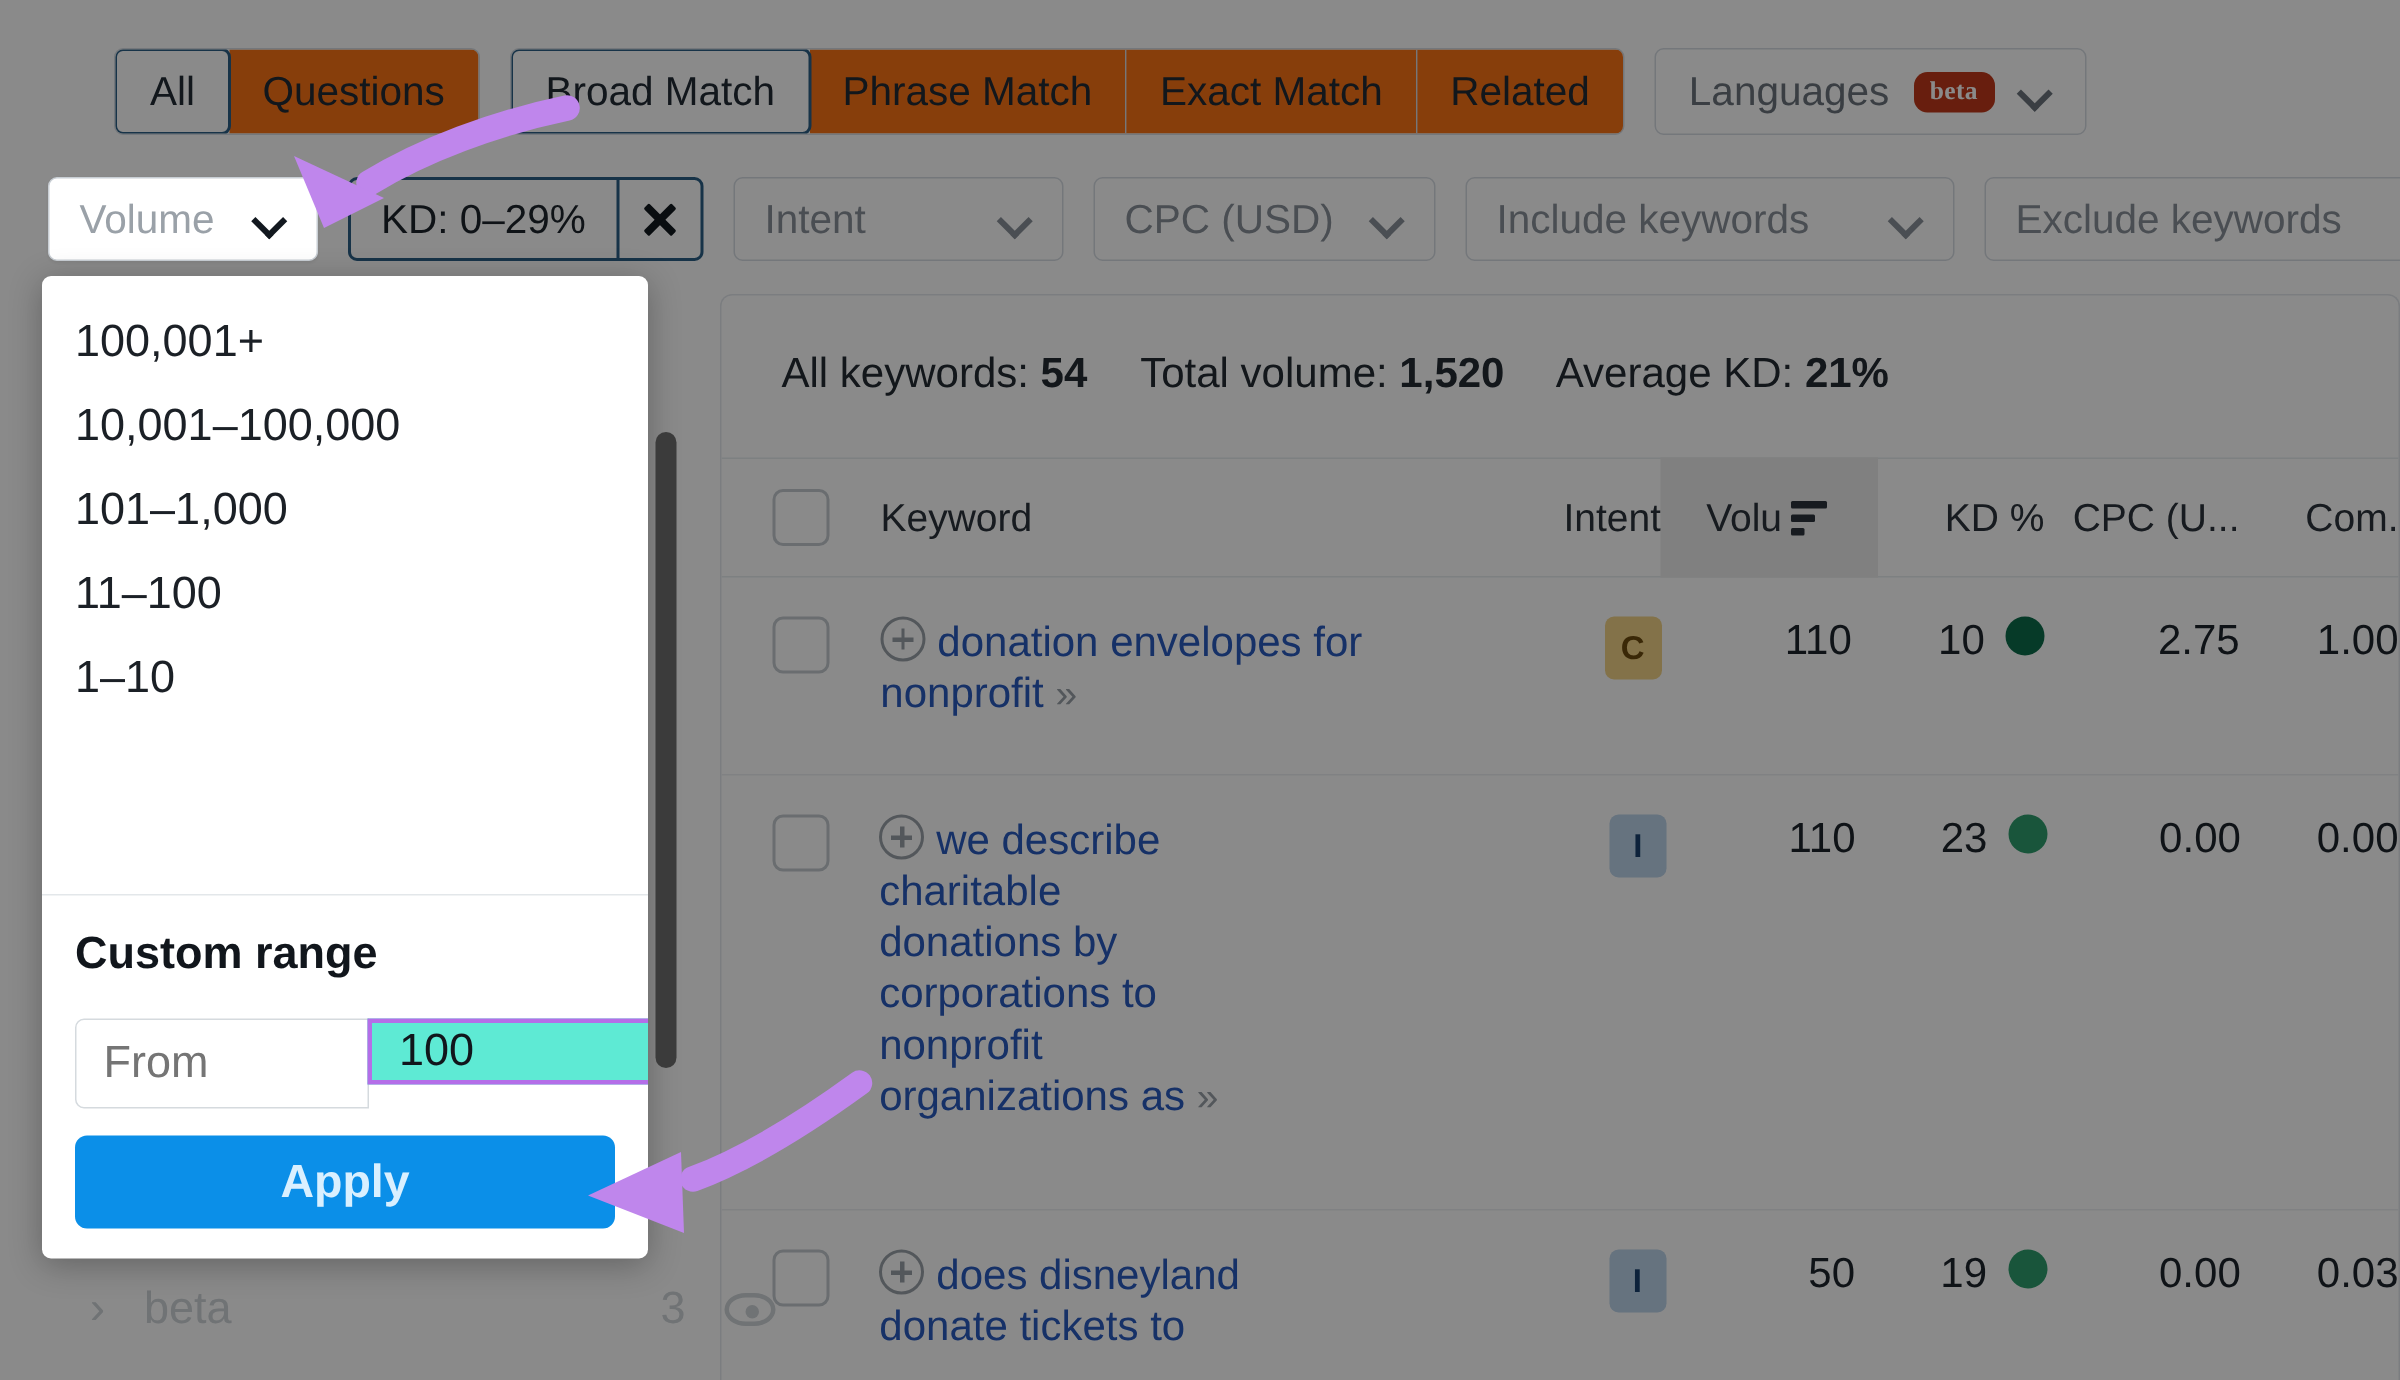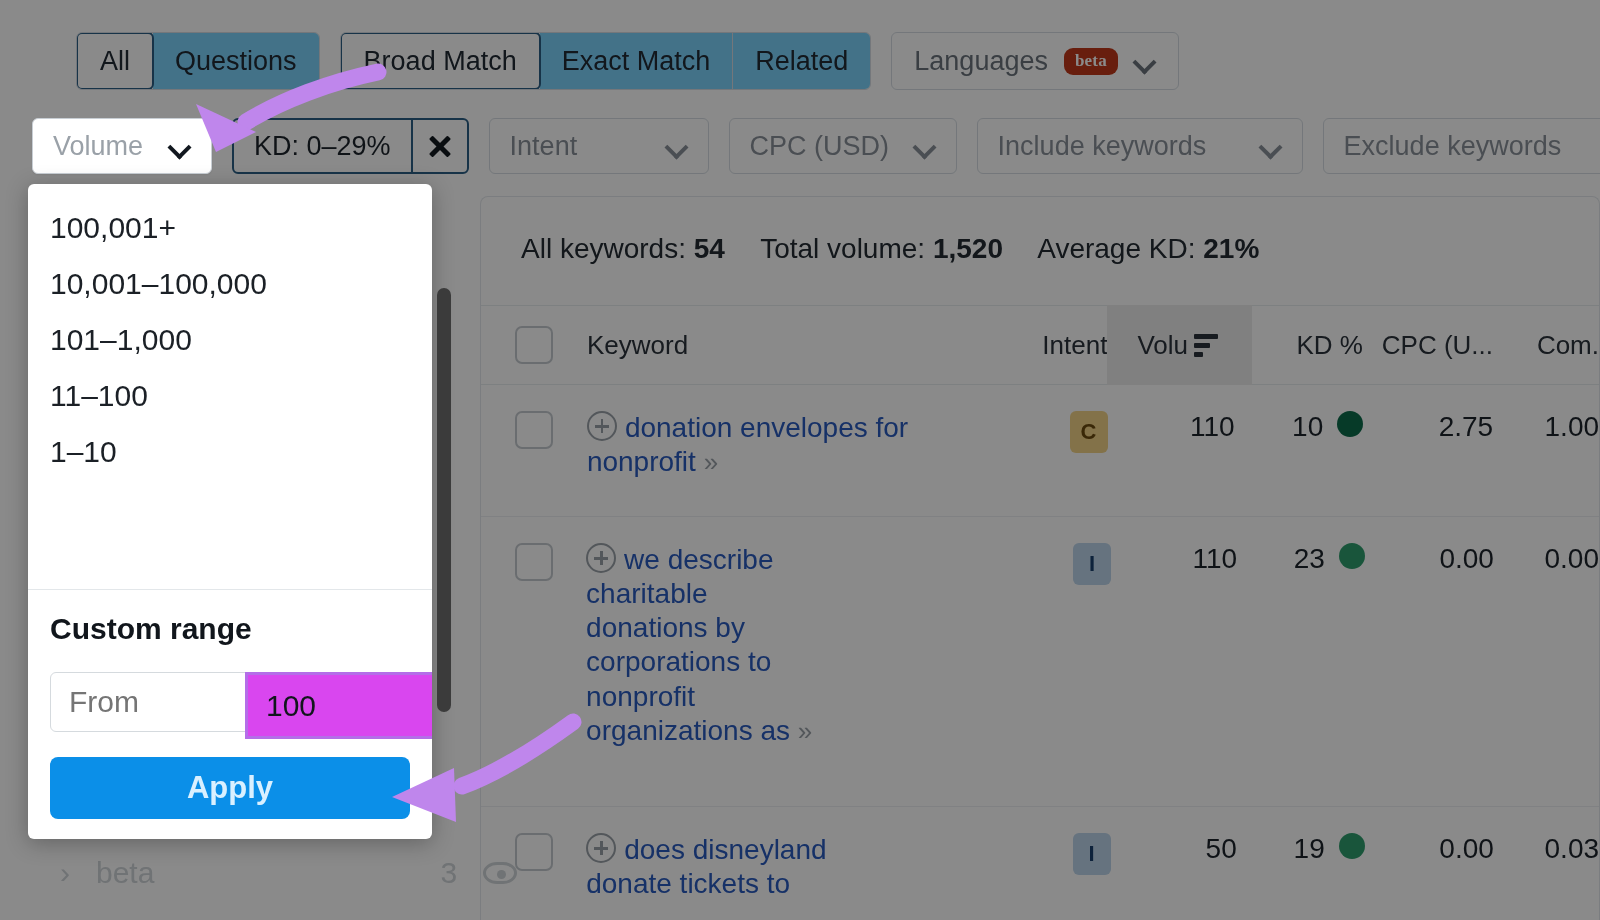--- a/index.html
+++ b/index.html
@@ -38,21 +38,21 @@
     height: 58px;
   }
   .tab {
     display: flex; align-items: center; justify-content: center;
     padding: 0 22px;
     font-size: 27px;
     color: #222b35;
     border-right: 1px solid #d7dde3;
     white-space: nowrap;
     cursor: pointer;
-    background: #7dd3fc;
+    background: #f97316;
   }
   .tab:last-child { border-right: none; }
   .tab.selected {
     border: 2px solid #2b5f86;
     border-radius: 6px;
     margin: -1px;
     background: #fff;
     position: relative;
     z-index: 2;
   }
@@ -264,29 +264,29 @@
     width: 196px; height: 60px;
     border: 1px solid #d5dade;
     border-radius: 6px 0 0 6px;
     font-size: 30px; color: #8f969d;
     padding: 0 18px;
     font-family: "Liberation Sans", sans-serif;
     outline: none;
     background: #fff;
   }
   .inp-to {
-    width: 190px; height: 67px;
+    width: 190px; height: 44px;
     border: 3px solid #b46ee8;
     border-radius: 0;
     margin-left: -1px;
     font-size: 30px; color: #11161c;
     padding: 0 18px;
     font-family: "Liberation Sans", sans-serif;
     outline: none;
-    background: #d946ef;
+    background: #5eead4;
   }
   #apply-button {
     margin-top: 18px;
     width: 100%;
     height: 62px;
     background: #0b8fe8;
     border: none;
     border-radius: 8px;
     color: #d9f0ff;
     font-size: 31px;
@@ -317,20 +317,23 @@
       <div class="tab selected">
           <span>All</span>
         </div>
       <div class="tab">
           <span>Questions</span>
         </div>
     </div>
     <div class="tabgroup" style="margin-left:20px">
       <div class="tab selected">
           <span>Broad Match</span>
+        </div>
+      <div class="tab">
+          <span>Phrase Match</span>
         </div>
       <div class="tab">
           <span>Exact Match</span>
         </div>
       <div class="tab">
           <span>Related</span>
         </div>
     </div>
     <div class="langbtn">
       <span>Languages</span>

